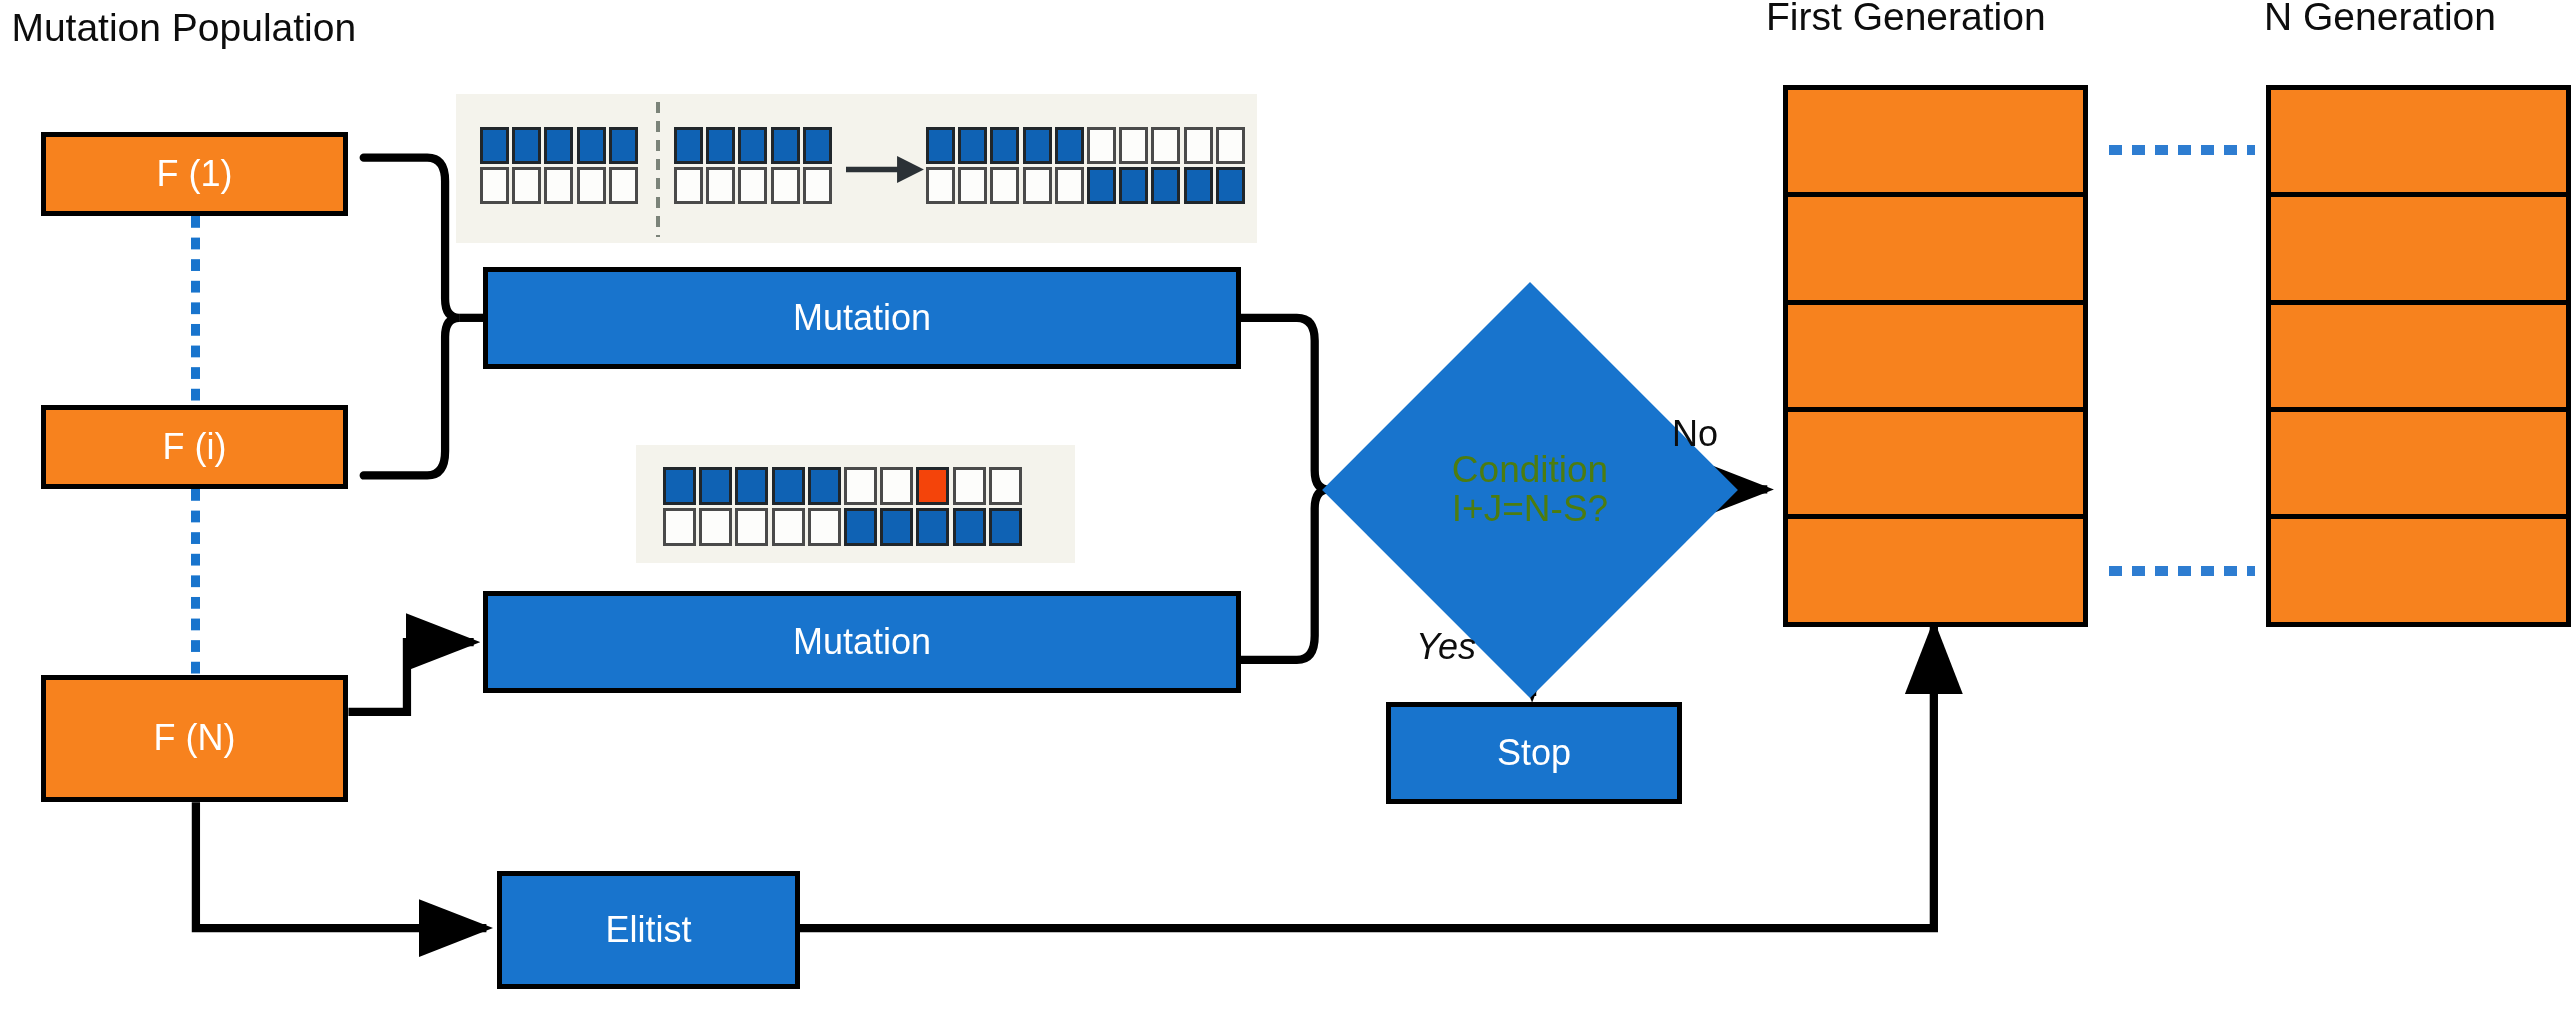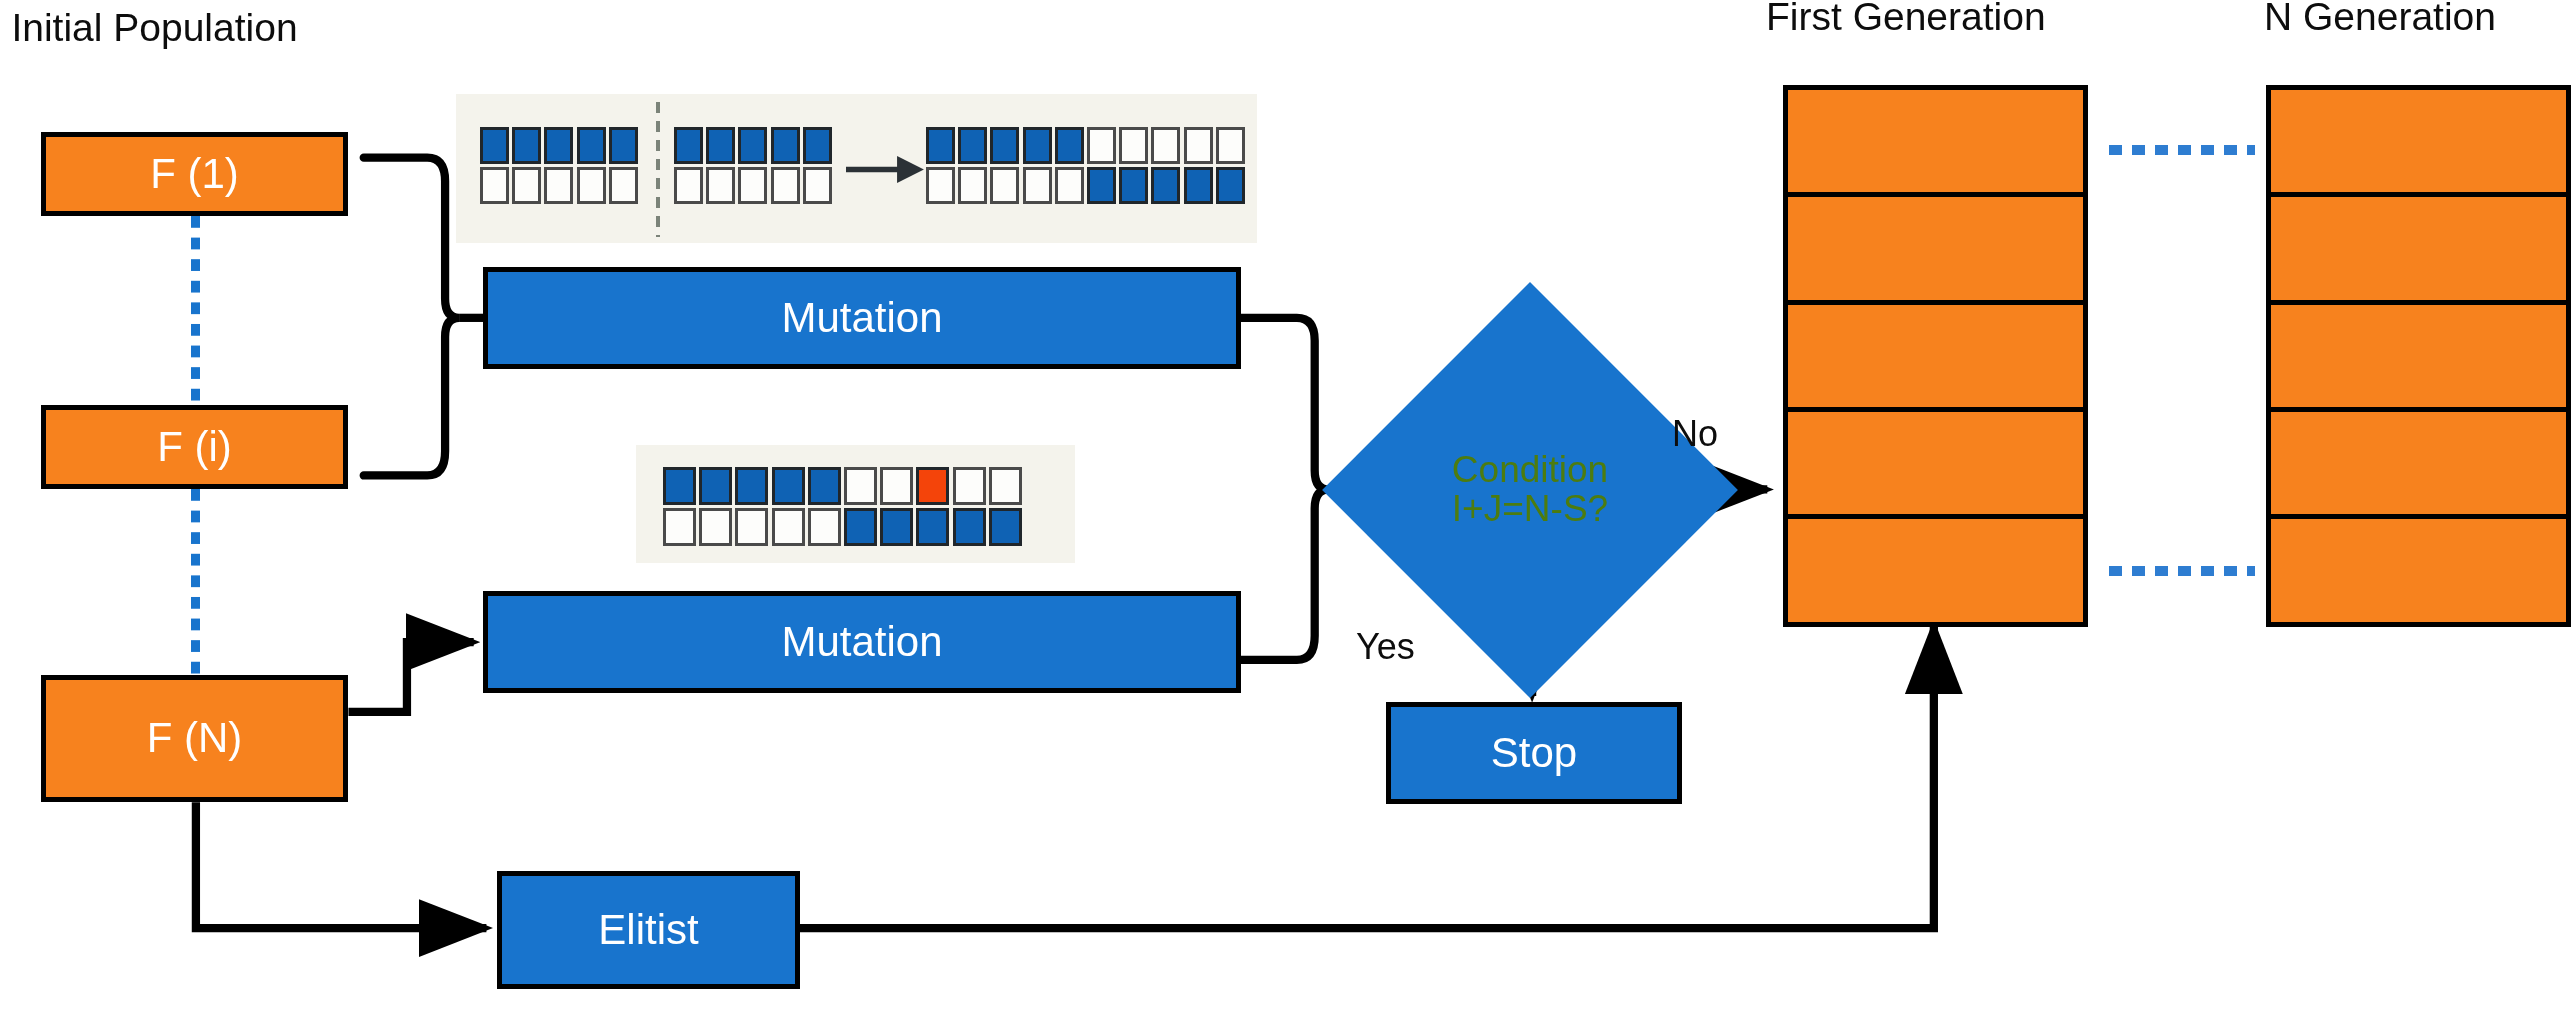--- a/index.html
+++ b/index.html
@@ -35,21 +35,21 @@
 
   
   .node {
     position: absolute;
     box-sizing: border-box;
     border: 5.7px solid #000000;
     display: flex;
     align-items: center;
     justify-content: center;
     color: #ffffff;
-    font-size: 42px;
+    font-size: 36px;
     line-height: 1.06;
     text-align: center;
     white-space: pre-line;
   }
   .node.orange { background: #F7821E; }
   .node.blue   { background: #1874CD; }
 
   
   .diamond-wrap {
     position: absolute;
@@ -170,21 +170,21 @@
 
     <path d="M 2538 770 L 2780 770" fill="none" stroke="#000000" stroke-width="13" marker-end="url(#arrowhead)"></path>
 
     <path d="M 2410 900 L 2410 1095" fill="none" stroke="#000000" stroke-width="13" marker-end="url(#arrowhead)"></path>
 
     <path d="M 308 1262 L 308 1460 L 765 1460" fill="none" stroke="#000000" stroke-width="13" marker-end="url(#arrowhead)"></path>
 
     <path d="M 1258 1460 L 3042 1460 L 3042 985" fill="none" stroke="#000000" stroke-width="13" marker-end="url(#arrowhead)"></path>
   </svg>
 
-  <div class="hdr" style="left:11.4px; top:6.4px;">Initial Population</div>
+  <div class="hdr" style="left:11.4px; top:6.4px;">Mutation Population</div>
 
   <div class="hdr" style="left:1766px; top:-5.1px;">First Generation</div>
 
   <div class="hdr" style="left:2264px; top:-5.1px;">N Generation</div>
 
   <div class="node orange" style="left:41px; top:132px; width:307px; height:84px;">F (1)</div>
 
   <div class="node orange" style="left:41px; top:405px; width:307px; height:84px;">F (i)</div>
 
   <div class="node orange" style="left:41px; top:675px; width:307px; height:127px;">F (N)</div>
@@ -298,21 +298,21 @@
   <div class="node blue" style="left:483px; top:591px; width:758px; height:102px;">Mutation</div>
 
   <div class="diamond-wrap" style="left:1383px; top:343px; width:294px; height:294px;">
     <div class="diamond-shape"></div>
     <div class="diamond-text">Condition
 I+J=N-S?</div>
   </div>
 
   <div class="edge-label" style="left:1672px; top:413px;">No</div>
 
-  <div class="edge-label" style="left:1356px; top:626px;">Yes</div>
+  <div class="edge-label" style="left:1416px; top:626px;font-style:italic;">Yes</div>
 
   <div class="node blue" style="left:497px; top:871px; width:303px; height:118px;">Elitist</div>
 
   <div class="node blue" style="left:1386px; top:702px; width:296px; height:102px;">Stop</div>
 
   <div class="gen-col" style="left:1783px; top:85px; width:305px; height:542px;">
     <div class="gen-cell"></div>
     <div class="gen-cell"></div>
     <div class="gen-cell"></div>
     <div class="gen-cell"></div>

